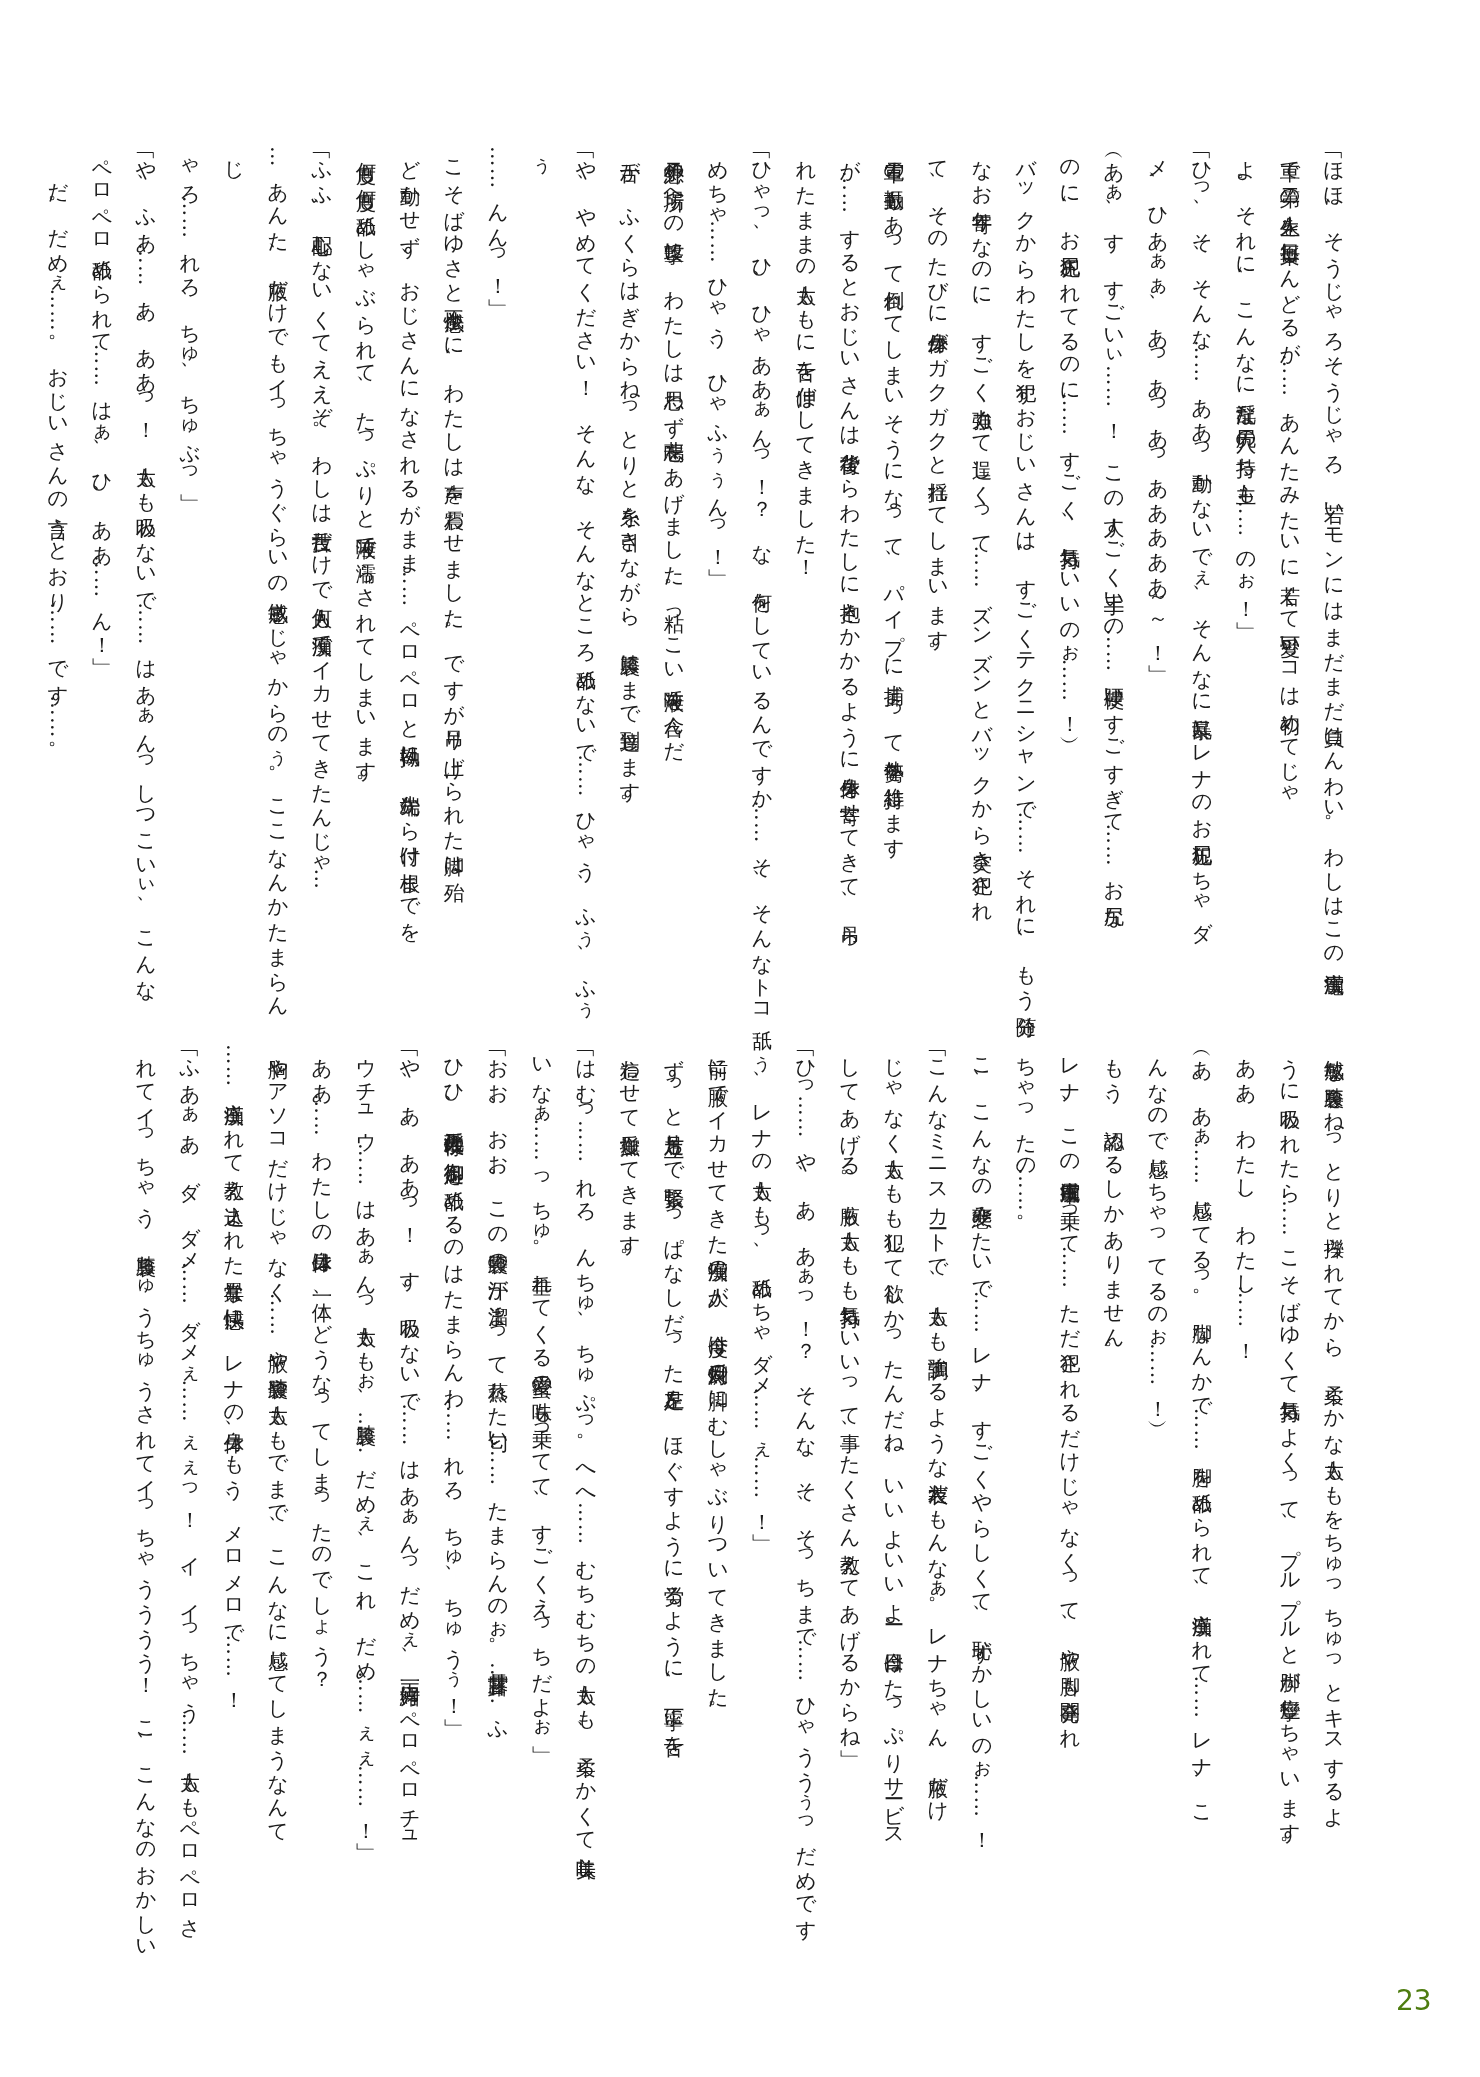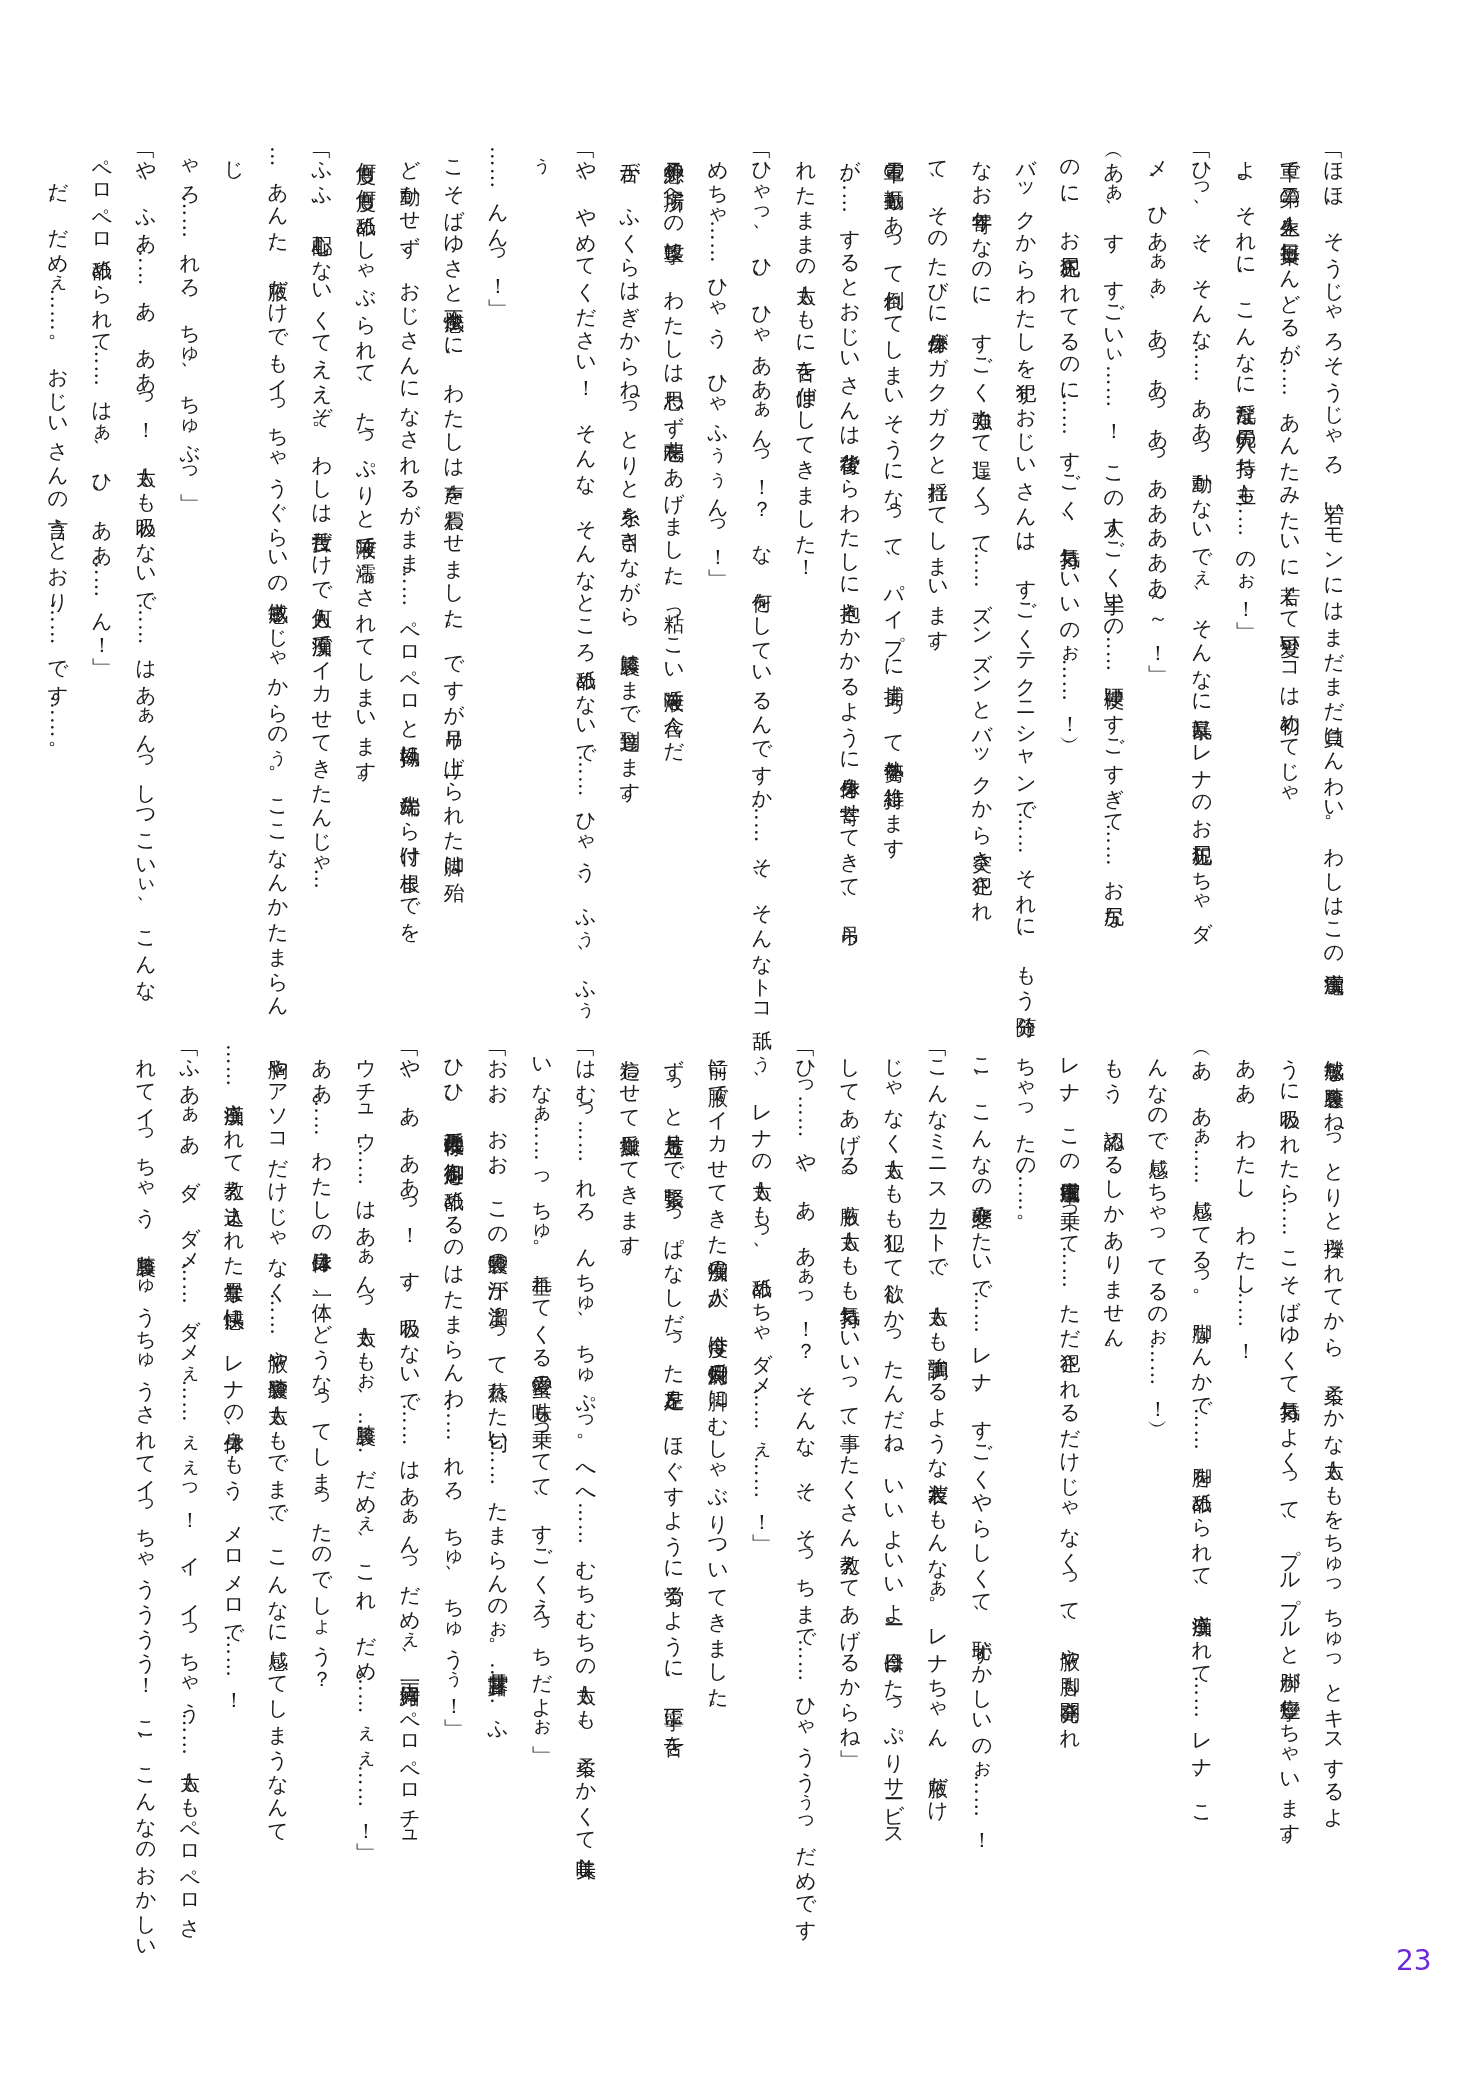--- a/index.html
+++ b/index.html
@@ -38,23 +38,23 @@
   }
   #bottom-block {
     left: 124px;
     top: 1044px;
     width: 1232px;
     height: 916px;
   }
   .page-number {
     position: absolute;
     left: 1396px;
-    top: 1944px;
+    top: 1984px;
     font-size: 28px;
-    color: #6d28d9;
+    color: #4d7c0f;
     font-family: "DejaVu Sans", "Liberation Sans", sans-serif;
     letter-spacing: 0;
   }
 </style>
 </head>
 <body>
 
 <div class="page">
 
   <div id="top-block" class="vblock">

